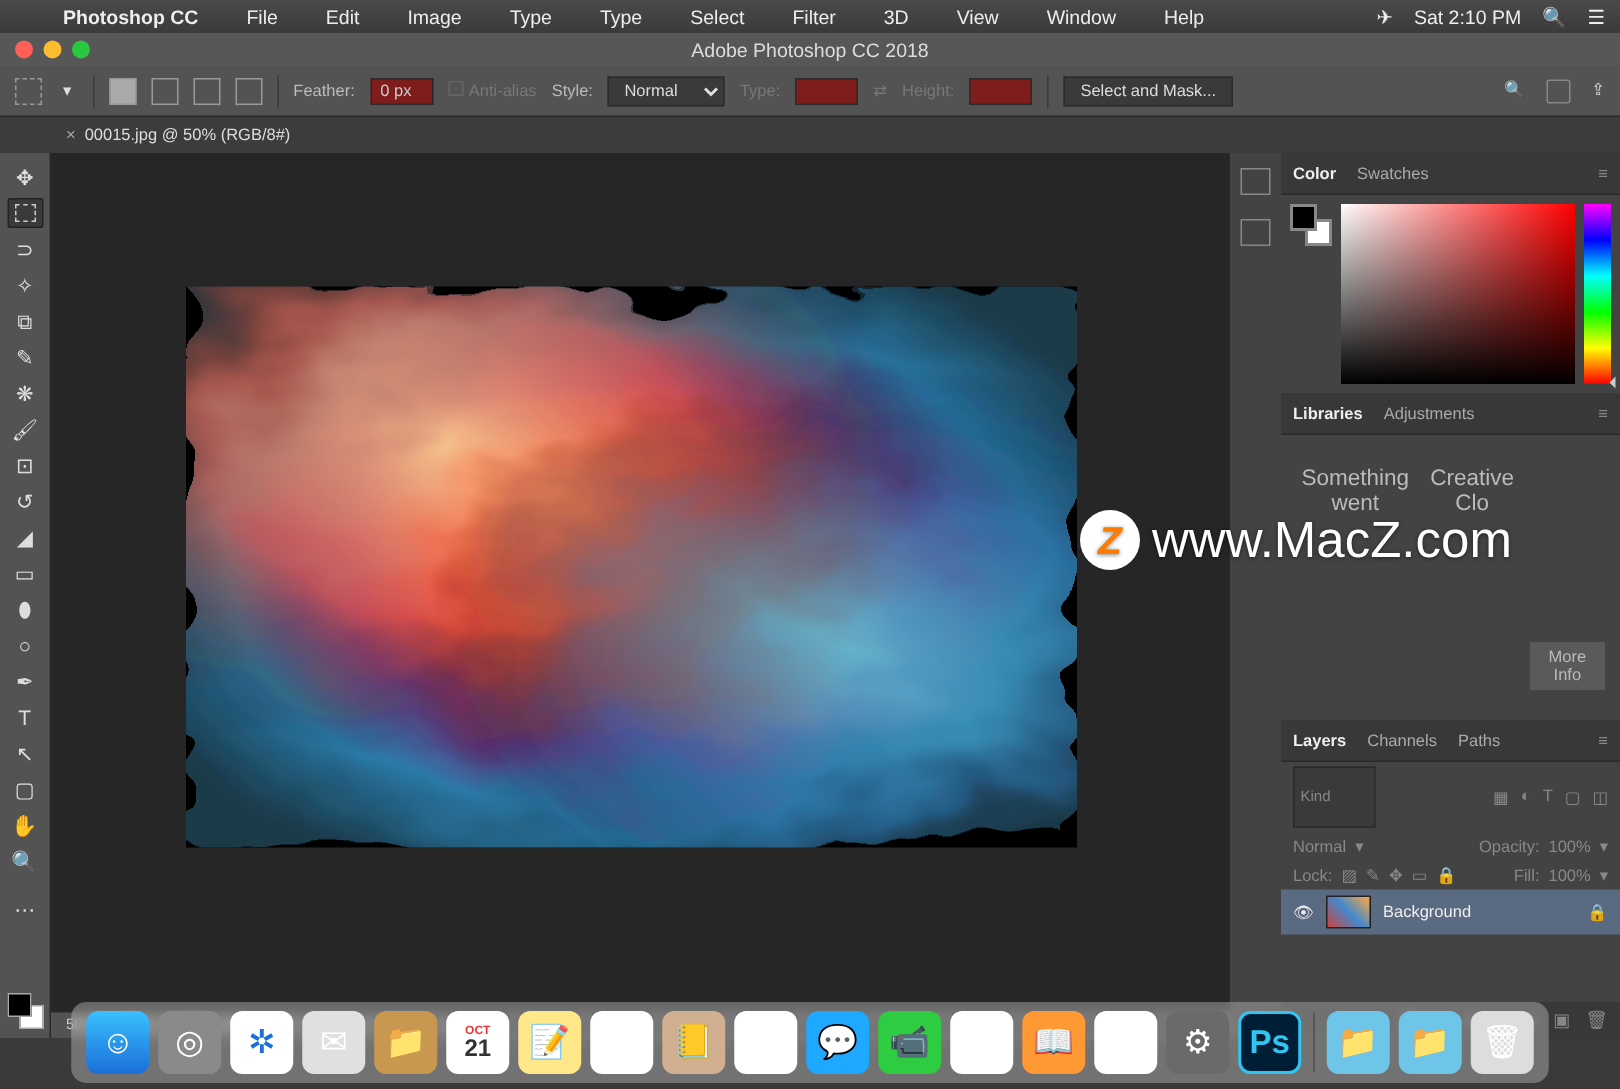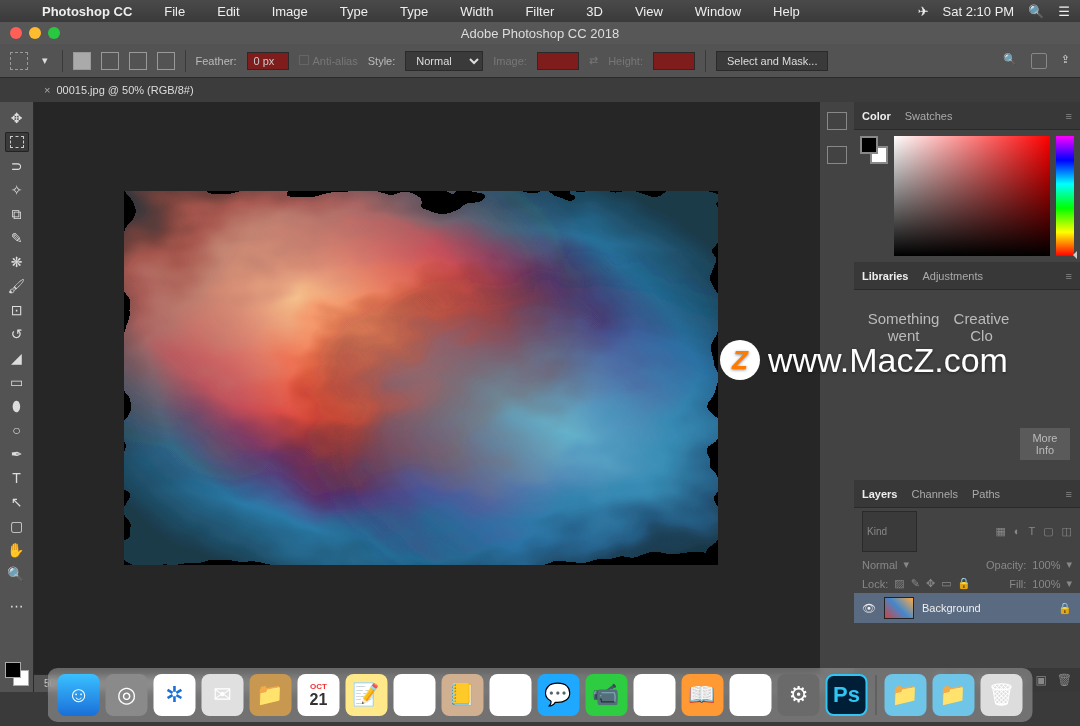--- a/index.html
+++ b/index.html
@@ -106,21 +106,21 @@
 <body>
 
 <div class="mac-menubar">
   <span class="apple"></span>
   <b>Photoshop CC</b>
   <span>File</span>
   <span>Edit</span>
   <span>Image</span>
   <span>Type</span>
   <span>Type</span>
-  <span>Width</span>
+  <span>Select</span>
   <span>Filter</span>
   <span>3D</span>
   <span>View</span>
   <span>Window</span>
   <span>Help</span>
   <div class="right">
     <span>✈</span>
     <span>Sat 2:10 PM</span>
     <span>🔍</span>
     <span>☰</span>
@@ -143,21 +143,21 @@
   <div class="box" style="background:#aaa"></div>
   <div class="box"></div>
   <div class="box"></div>
   <div class="box"></div>
   <div class="sep"></div>
   <label>Feather:</label>
   <input class="inp" value="0 px" style="">
   <span class="disable"><span style="display:inline-block;width:10px;height:10px;border:1px solid #666;margin-right:4px;"></span><span>Anti-alias</span></span>
   <label>Style:</label>
   <select><option>Normal</option></select>
-  <label class="disable">Image:</label>
+  <label class="disable">Type:</label>
   <input class="inp disable" disabled="" style="">
   <span class="disable">⇄</span>
   <label class="disable">Height:</label>
   <input class="inp disable" disabled="" style="">
   <div class="sep"></div>
   <button class="btn">Select and Mask...</button>
   <div class="right">
     <span>🔍</span>
     <div class="ic"></div>
     <span>⇪</span>

